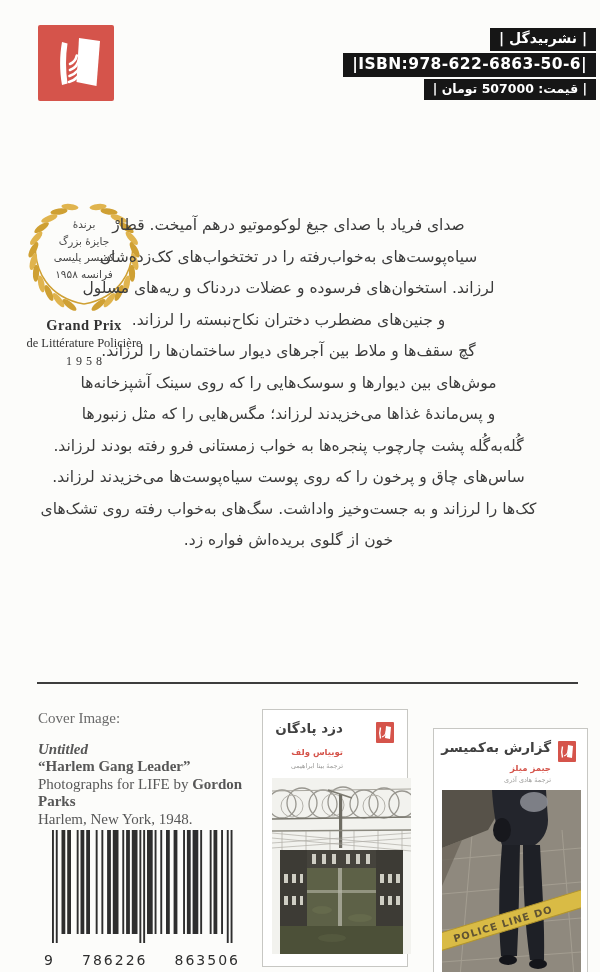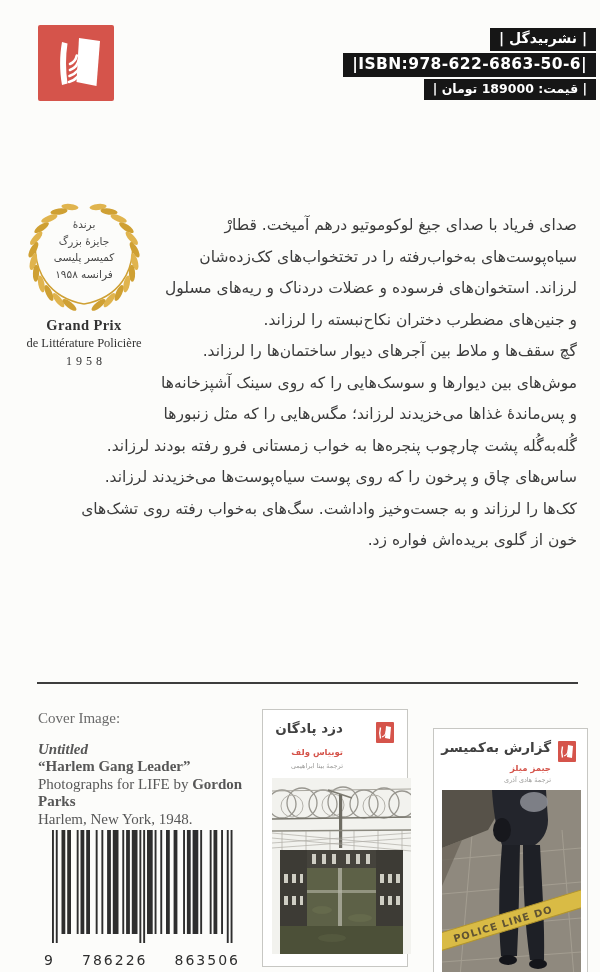--- a/index.html
+++ b/index.html
@@ -34,21 +34,21 @@
     direction:rtl; font-size:10.5px; line-height:16.5px; color:#474747;
   }
   .seal .latin { margin-top:5px; font-family:"Liberation Serif","DejaVu Serif",serif; color:#333; }
   .seal .latin .t1 { font-size:14.5px; font-weight:bold; letter-spacing:.4px; }
   .seal .latin .t2 { font-size:12.5px; margin-top:2px; }
   .seal .latin .t3 { font-size:12px; letter-spacing:4px; margin-top:3px; padding-left:4px; }
 
   
   .synopsis {
     position:absolute; top:210px; right:23px; left:0;
-    direction:rtl; text-align:right; font-size:15.5px; line-height:31.5px;
+    direction:rtl; text-align:center; font-size:15.5px; line-height:31.5px;
     color:#3c3c3c;
   }
   .synopsis div { white-space:nowrap; }
 
   
   .divider { position:absolute; top:682px; left:37px; right:22px; height:2px; background:#3d3d3d; }
 
   
   .credits {
     position:absolute; left:38px; top:710px; width:210px;
@@ -112,21 +112,21 @@
         <path d="M31.5 51 C37.5 49 42 44 43.5 37.5"></path>
         <path d="M32 45 C36.5 43.5 40 39.5 41 34"></path>
         <path d="M32 39 C35.5 37.5 38 34.5 38.8 30.5"></path>
       </g>
     </svg>
   </div>
 
   <div class="top-bars">
     <div class="bar fa">| نشربیدگل |</div>
     <div class="bar isbn">|ISBN:978-622-6863-50-6|</div>
-    <div class="bar price">| قیمت: 189000 تومان |</div>
+    <div class="bar price">| قیمت: 507000 تومان |</div>
   </div>
 
   <div class="seal">
     <div class="wreath-wrap">
       <svg width="128" height="118" viewBox="0 0 128 118">
         <g id="wreath-g">
             <path d="M64 110 C30 104 12 78 16 44" stroke="#cfa033" stroke-width="1.5" fill="none"></path>
             <ellipse cx="49.942494853333045" cy="12.975653507145736" rx="3.1" ry="8.6" fill="#e0b44e" transform="rotate(-84 49.942494853333045 12.975653507145736)"></ellipse>
             <ellipse cx="38.96390856562782" cy="17.56809563287034" rx="3.1" ry="8.6" fill="#cfa033" transform="rotate(-97.4 38.96390856562782 17.56809563287034)"></ellipse>
             <ellipse cx="29.34849348266266" cy="24.579776910353303" rx="3.1" ry="8.6" fill="#e0b44e" transform="rotate(-110.8 29.34849348266266 24.579776910353303)"></ellipse>

